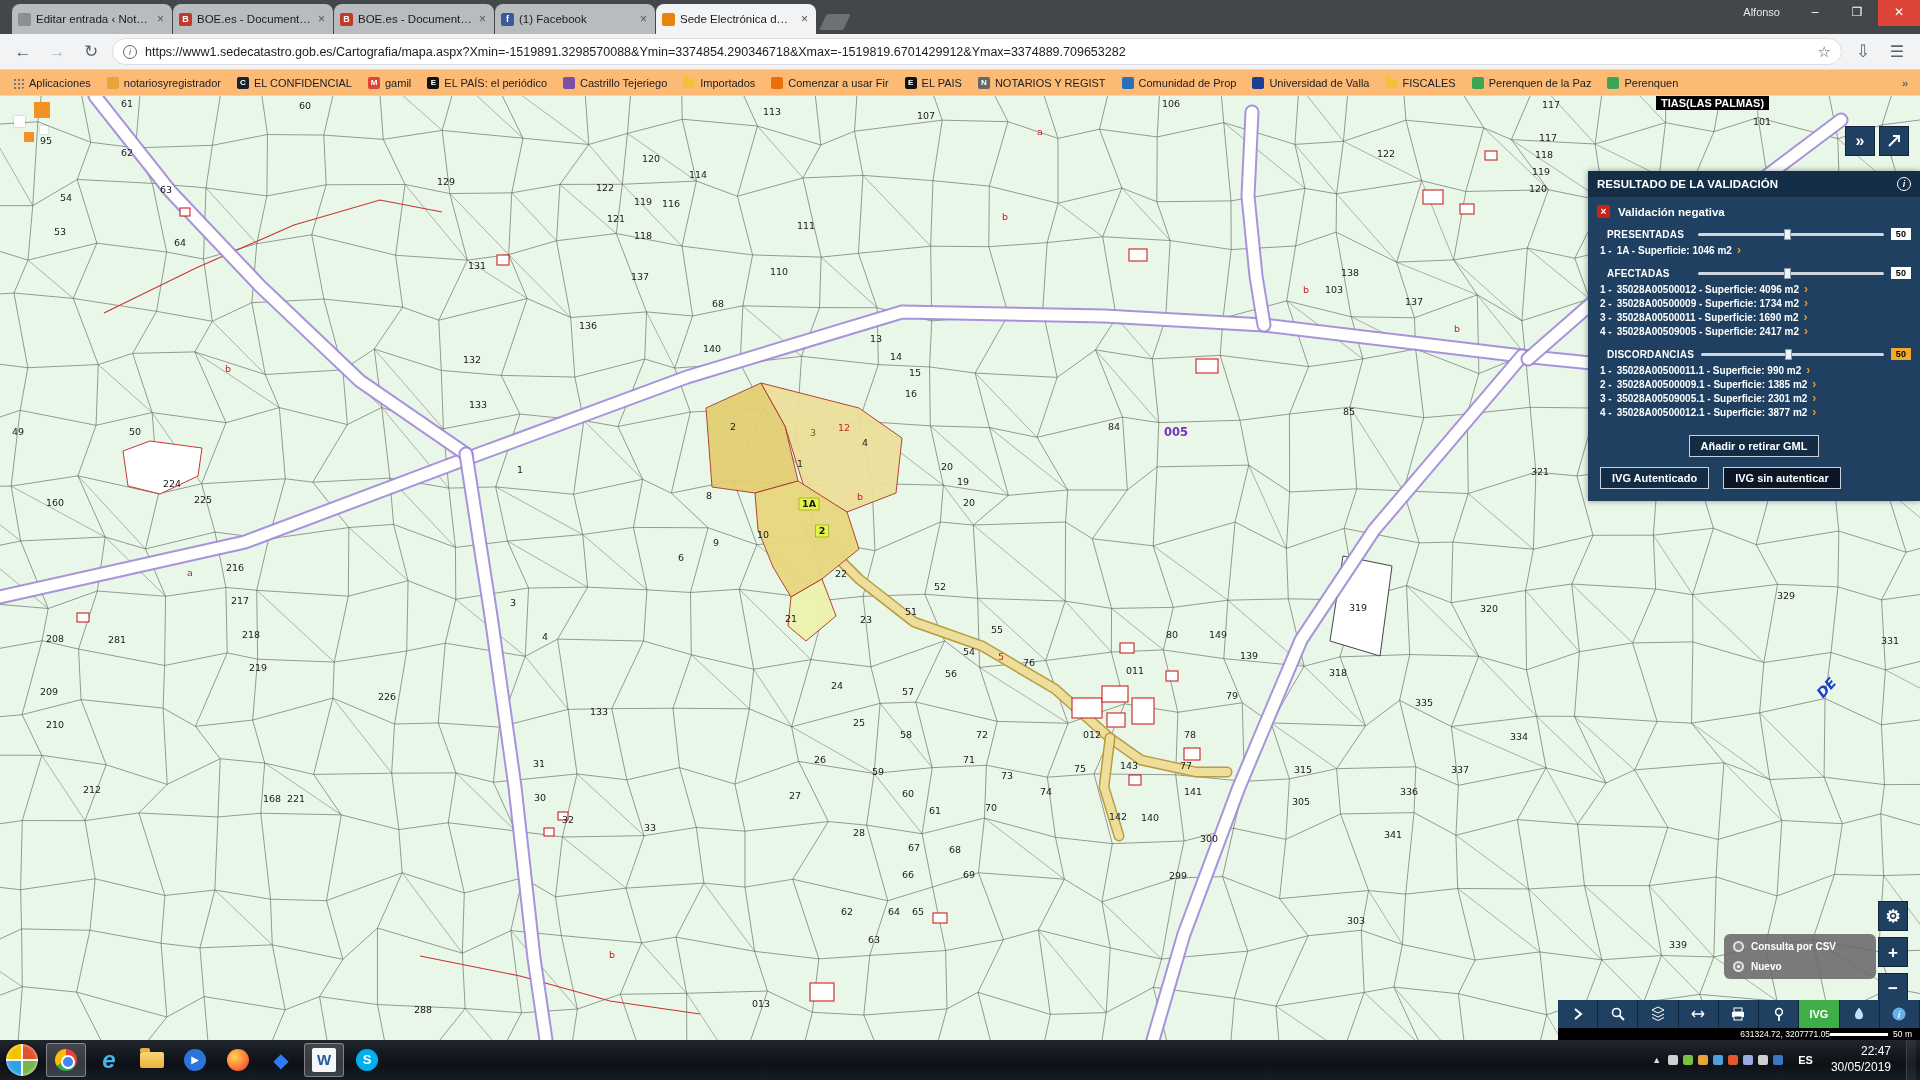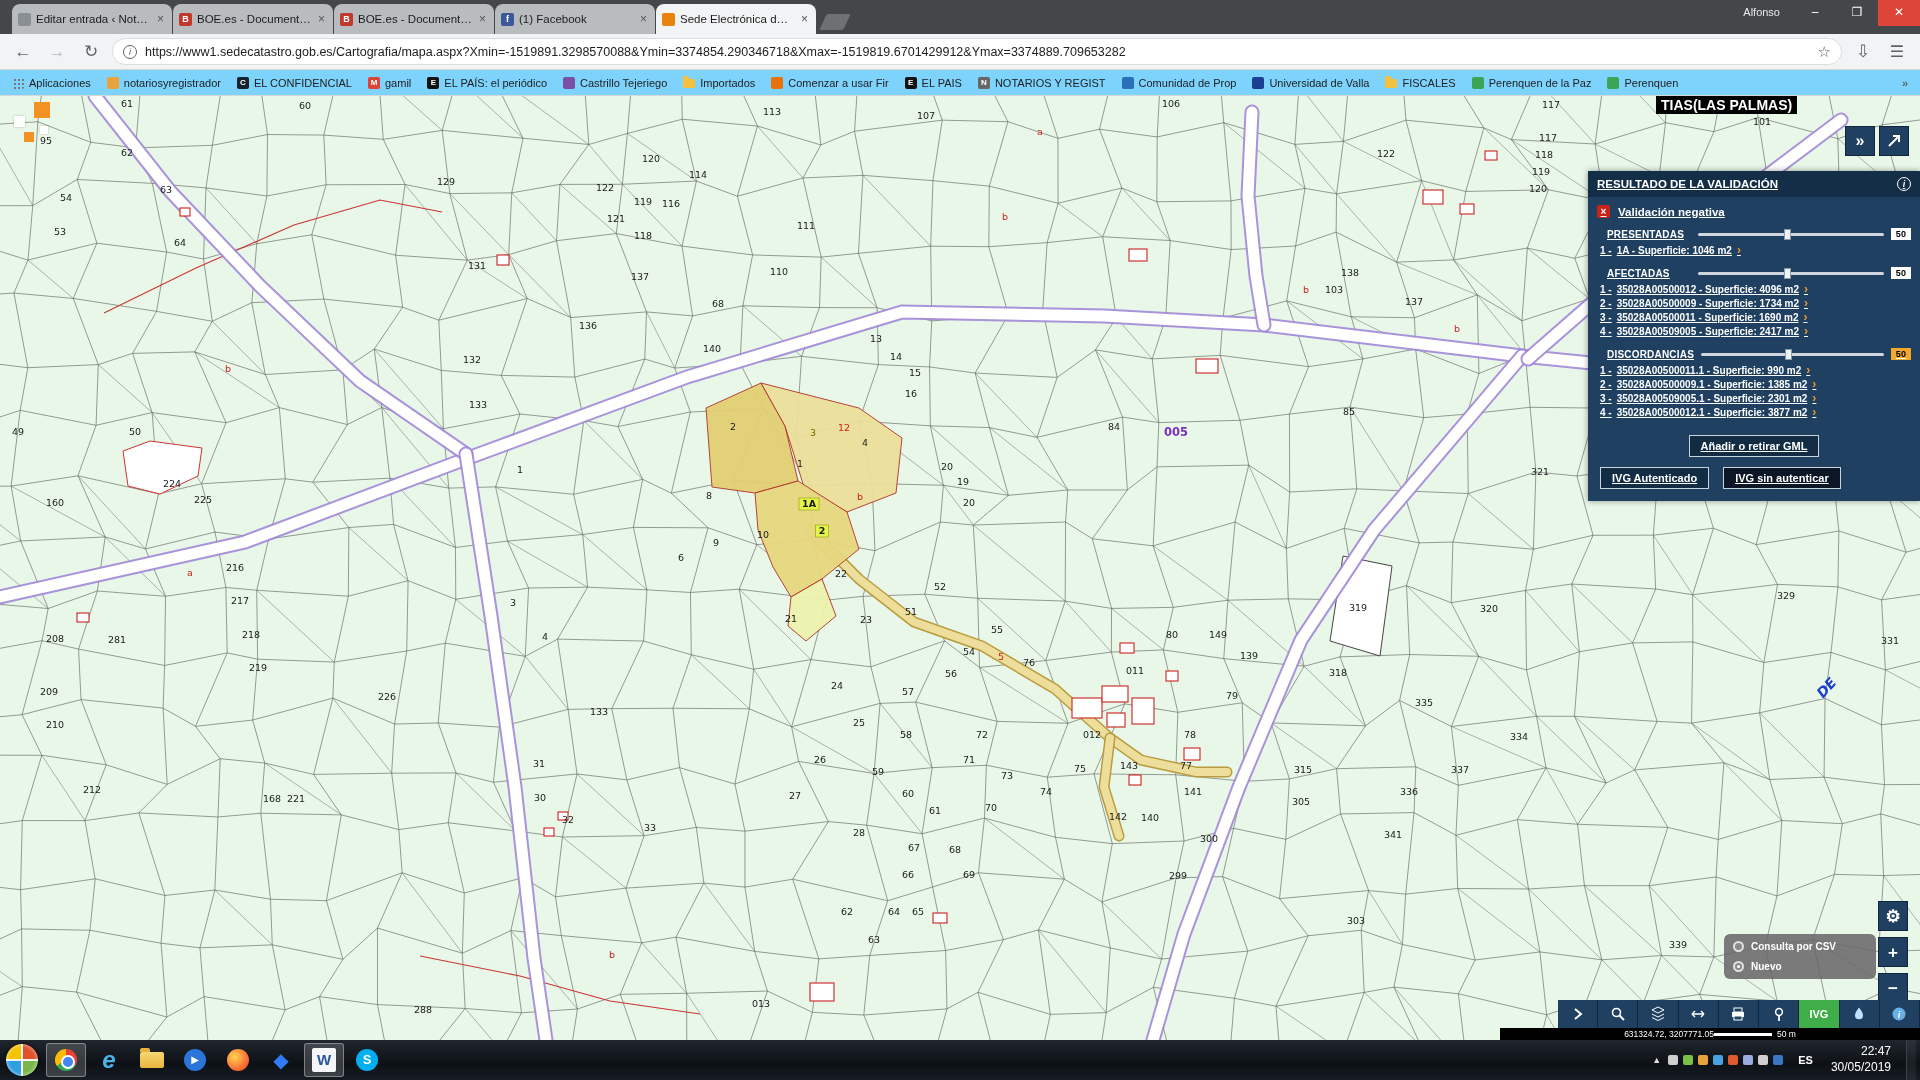--- a/index.html
+++ b/index.html
@@ -23,38 +23,38 @@
 
   .navbar { position:absolute; top:34px; left:0; width:1920px; height:36px; background:#f1f3f4; display:flex; align-items:center; gap:8px; padding:0 10px; border-bottom:1px solid #d6d8da; }
   .nav-ic { color:#5f6368; font-size:17px; width:26px; height:26px; text-align:center; line-height:26px; border-radius:50%; }
   .nav-ic.disabled { color:#b7babd; }
   .addr { flex:1; height:27px; background:#fff; border:1px solid #dadce0; border-radius:14px; display:flex; align-items:center; padding:0 10px; gap:8px; }
   .info-circ { width:14px; height:14px; border:1.4px solid #5f6368; border-radius:50%; color:#5f6368; font-size:9px; line-height:12px; text-align:center; font-style:italic; flex:0 0 14px; }
   .url { flex:1; font-size:12.5px; color:#202124; white-space:nowrap; overflow:hidden; text-overflow:ellipsis; }
   .star { color:#5f6368; font-size:15px; }
   .menu-ic { color:#5f6368; font-size:16px; }
 
-  .bookmarksbar { position:absolute; top:70px; left:0; width:1920px; height:26px; background:#7dd3fc; display:flex; align-items:center; gap:16px; padding:0 12px; font-size:11px; color:#202124; border-bottom:1px solid #d6d8da; }
+  .bookmarksbar { position:absolute; top:70px; left:0; width:1920px; height:26px; background:#fdba74; display:flex; align-items:center; gap:16px; padding:0 12px; font-size:11px; color:#202124; border-bottom:1px solid #d6d8da; }
   .bm { display:flex; align-items:center; gap:5px; white-space:nowrap; cursor:pointer; }
   .bm .fav { width:12px; height:12px; border-radius:2px; color:#fff; font-size:8px; font-weight:bold; text-align:center; line-height:12px; flex:0 0 12px; }
   .fav.grid { background-image:radial-gradient(#777 1.2px, transparent 1.4px); background-size:4px 4px; background-position:1px 1px; }
   .fav.folder { background:#f5c13d; border-radius:1px; position:relative; height:9px; margin-top:2px; }
   .fav.folder::before { content:""; position:absolute; top:-3px; left:0; width:6px; height:3px; background:#f5c13d; border-radius:1px 1px 0 0; }
   .bm-overflow { color:#5f6368; font-weight:bold; margin-left:auto; }
 
   
   .content { position:absolute; top:96px; left:0; width:1920px; height:944px; background:#e8f7e8; overflow:hidden; }
   #map-svg { position:absolute; top:0; left:0; }
-  .map-label-chip { position:absolute; background:#000; color:#fff; font-size:14px; font-weight:bold; padding:1px 5px; z-index:5; }
+  .map-label-chip { position:absolute; background:#000; color:#fff; font-size:11px; font-weight:bold; padding:1px 5px; z-index:5; }
   .logo-squares { position:absolute; left:14px; top:6px; width:52px; height:52px; z-index:5; }
   .logo-squares span { position:absolute; }
   .nav-sq { position:absolute; width:30px; height:30px; background:#1f4060; color:#fff; text-align:center; line-height:28px; font-size:16px; font-weight:bold; z-index:6; border:1px solid #11263c; }
 
   
-  .vp { position:absolute; right:0; top:75px; width:332px; background:#1f4060; color:#fff; z-index:10; padding-bottom:10px; box-shadow:0 0 6px rgba(0,0,0,.4);text-decoration:underline; }
+  .vp { position:absolute; right:0; top:75px; width:332px; background:#1f4060; color:#fff; z-index:10; padding-bottom:10px; box-shadow:0 0 6px rgba(0,0,0,.4); }
   .vp-header { background:#142e47; padding:6px 9px; font-weight:bold; font-size:11.5px; display:flex; justify-content:space-between; align-items:center; }
   .vp-info { width:14px; height:14px; border:1.3px solid #fff; border-radius:50%; font-size:9px; line-height:12px; text-align:center; font-style:italic; }
   .vp-status { display:flex; align-items:center; gap:8px; padding:8px 9px 6px; font-weight:bold; font-size:11.5px; }
   .vp-status .err { width:13px; height:13px; background:#c92318; border-radius:2px; color:#fff; font-size:10px; line-height:13px; text-align:center; }
   .sec-head { display:flex; align-items:center; gap:7px; padding:4px 9px 3px; font-weight:bold; font-size:10px; letter-spacing:.2px;margin-left:10px; }
   .sec-head .sname { min-width:84px; }
   .strack { flex:1; height:3px; background:#cfd6dd; position:relative; border-radius:2px; }
   .shandle { position:absolute; top:-4px; left:46%; width:7px; height:11px; background:#eef2f6; border:1px solid #8899aa; }
   .sval { min-width:20px; text-align:center; background:#fff; color:#000; font-size:9px; font-weight:bold; padding:1px 2px; }
   .sval.hl { background:#f0a929; }
@@ -63,21 +63,21 @@
   .vp-gap { height:6px; }
   .vp-btn { background:#122c44; border:1px solid #c8d2dc; color:#fff; font-weight:bold; font-size:11px; padding:4px 11px; font-family:"Liberation Sans",sans-serif; }
   .vp-btn.dark { background:#0d1626; }
   .gml-row { display:flex; justify-content:center; padding:10px 12px 4px; }
   .ivg-row { display:flex; justify-content:flex-start; gap:14px; padding:6px 12px 2px; }
 
   
   .map-toolbar { position:absolute; right:0; top:904px; width:362px; height:28px; display:flex; z-index:9; }
   .mt-cell { flex:1; background:#1f4060; border-right:1px solid #11263c; display:flex; align-items:center; justify-content:center; color:#fff; }
   .mt-cell.green { background:#3fae49; font-weight:bold; font-size:11px; }
-  .map-status { position:absolute; right:0; top:932px; width:420px; height:12px; background:#000; color:#fff; font-size:8.5px; display:flex; align-items:center; justify-content:center; padding:0 8px; z-index:9; }
+  .map-status { position:absolute; right:0; top:932px; width:362px; height:12px; background:#000; color:#fff; font-size:8.5px; display:flex; align-items:center; justify-content:flex-end; padding:0 8px; z-index:9; }
   .scalebar { display:flex; align-items:center; gap:5px; }
   .scalebar .bar { width:58px; height:3px; background:#fff; }
 
   
   .csv-panel { position:absolute; left:1724px; top:838px; width:152px; height:45px; background:rgba(105,105,105,.88); border-radius:6px; color:#fff; font-size:10px; font-weight:bold; padding:7px 9px; display:flex; flex-direction:column; justify-content:space-between; z-index:9; }
   .radio-row { display:flex; align-items:center; gap:7px; }
   .radio { width:11px; height:11px; border:2px solid #e2e2e2; border-radius:50%; background:#8a8a8a; position:relative; }
   .radio.sel { background:#8a8a8a; }
   .radio.sel::after { content:""; position:absolute; left:2px; top:2px; width:3px; height:3px; background:#fff; border-radius:50%; }
   .zoomcol { position:absolute; left:1878px; top:805px; width:30px; z-index:9; }

